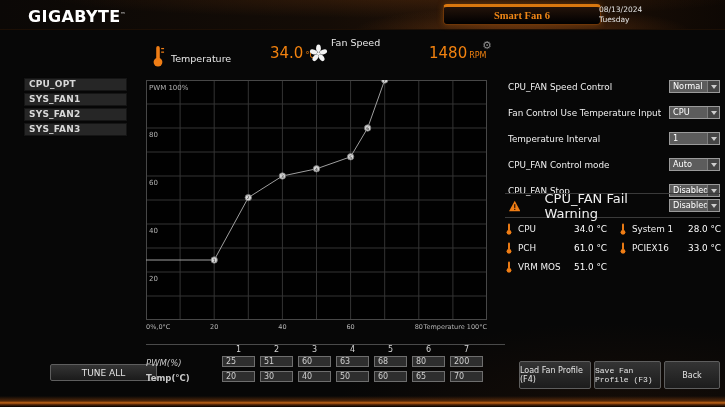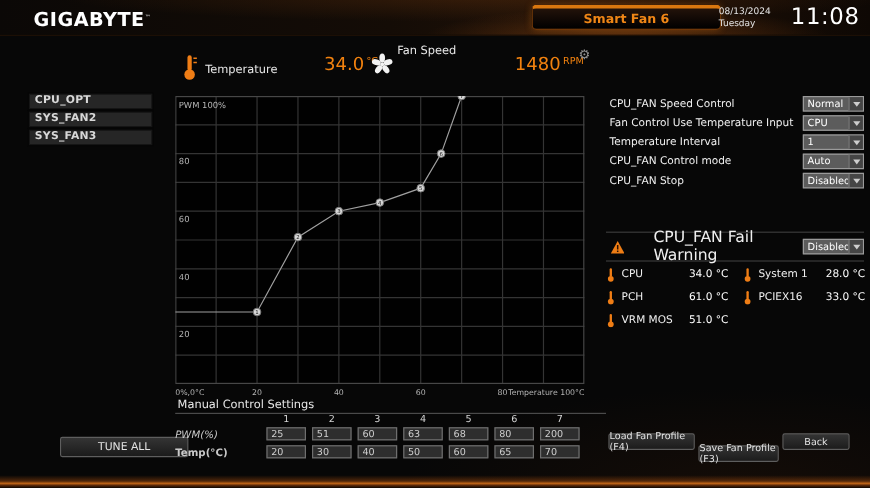--- a/index.html
+++ b/index.html
@@ -20,27 +20,27 @@
       linear-gradient(90deg, #0b0806 0%, #140c06 45%, #221207 68%, #0e0804 100%);
     border-bottom:1px solid #1c0f05; }
   .logo { position:absolute; left:28px; top:7px; font-size:16px; font-weight:bold;
     color:#fff; letter-spacing:0.4px; }
   .logo .tm { font-size:5px; vertical-align:super; color:#cfcfcf; }
   .fan-tab { position:absolute; left:443px; top:4px; width:158px; height:21px;
     background:linear-gradient(180deg, #23130a 0%, #0a0503 70%, #000 100%);
     border:1px solid #6e3608; border-top:3px solid #d9770f; border-radius:4px;
     display:flex; align-items:center; justify-content:center;
     color:#ef8616; font-size:10.5px; font-weight:bold;
-    box-shadow:0 0 6px rgba(220,120,20,0.35); }
+    box-shadow:0 0 6px rgba(220,120,20,0.35);font-family:Liberation Serif, serif; }
   .datetime { position:absolute; left:599px; top:5px; font-size:7.5px; line-height:9.5px; color:#e3e3e3; }
   .clock { position:absolute; left:659px; top:3px; font-size:19px; color:#fff; letter-spacing:0.5px; }
   
   .thermo-lg { position:absolute; left:151px; top:45px; }
   .status-label { position:absolute; font-size:9.5px; color:#e8e8e8; }
-  .bigval { position:absolute; display:flex; align-items:flex-start; gap:2px; color:#f2820f; }
+  .bigval { position:absolute; display:flex; align-items:flex-end; gap:2px; color:#f2820f; }
   .bigval .num { font-size:15px; line-height:15px; }
   .bigval .unit { font-size:8px; padding-bottom:1px; }
   .fan-ic { position:absolute; left:309px; top:44px; }
   .gear { position:absolute; left:482px; top:40px; font-size:11px; color:#8f8f8f; line-height:11px; }
   
   .sidebar { position:absolute; left:24px; top:78px; width:103px; }
   .side-item { height:13px; margin-bottom:2px; padding-left:4px;
     background:#262626; border:1px solid #151515; outline:1px solid #060606;
     color:#d8d8d8; font-size:9px; font-weight:600; line-height:11px; letter-spacing:0.2px; cursor:pointer; }
   .side-item.sel { background:linear-gradient(180deg,#ff9830,#e06c00);
@@ -53,65 +53,64 @@
   
   .manual-title { position:absolute; left:148px; top:332px; font-size:9.5px; color:#e8e8e8; }
   .manual-line { position:absolute; left:146px; top:344px; width:359px; height:1px; background:#4a4a4a; }
   .tbl-row { position:absolute; left:222px; display:grid; grid-template-columns:repeat(7,33px); column-gap:5px; }
   .tbl-head { top:345px; }
   .tbl-head div { font-size:8px; color:#d5d5d5; text-align:center; }
   .row-label { position:absolute; left:146px; font-size:8.5px; color:#c9c9c9; }
   .cell { height:11px; background:#2e2e2e; border:1px solid #6e6e6e;
     font-size:8px; color:#cfcfcf; line-height:9px; padding-left:3px; cursor:text; }
   
-  .settings { position:absolute; left:505px; top:80px; width:215px; display:flex; flex-direction:column; gap:3px; }
+  .settings { position:absolute; left:505px; top:80px; width:215px; display:flex; flex-direction:column; gap:13px; }
   .set-row { height:13px; display:flex; align-items:center; }
   .set-row .lbl { font-size:8.8px; color:#f0f0f0; padding-left:3px; }
   .dropdown { margin-left:auto; width:51px; height:13px; display:flex;
     background:#5c5c5c; border:1px solid #9a9a9a; cursor:pointer; }
   .dropdown .txt { flex:1; font-size:8.2px; color:#fff; line-height:11px; padding-left:3px; overflow:hidden; white-space:nowrap; }
   .dropdown .arr { width:12px; background:#454545; border-left:1px solid #7d7d7d;
     display:flex; align-items:center; justify-content:center; }
   .tri { width:0; height:0; border-left:3px solid transparent; border-right:3px solid transparent; border-top:4px solid #cdcdcd; }
   .fail-block { position:absolute; left:505px; top:193px; width:215px; height:25px;
     border-top:1px solid #3a3a3a; border-bottom:1px solid #3a3a3a;
     display:flex; align-items:center; }
   .fail-block .lbl { font-size:13px; color:#f0f0f0; margin-left:24px; }
   .warn-ic { margin-left:4px; }
   .sensors { position:absolute; left:505px; top:223px; width:216px;
     display:grid; grid-template-columns:1fr 1fr; column-gap:12px; row-gap:8px; }
   .sensor { display:flex; align-items:center; height:11px; }
   .sensor .lbl { font-size:8.8px; color:#f0f0f0; margin-left:5px; }
   .sensor .val { margin-left:auto; font-size:8.8px; color:#fff; }
   
-  .btn { position:absolute; height:14px; background:linear-gradient(180deg,#343434,#1c1c1c);
+  .btn { position:absolute; height:28px; background:linear-gradient(180deg,#343434,#1c1c1c);
     border:1px solid #5e5e5e; border-radius:2px; display:flex; align-items:center; justify-content:center;
-    font-size:8px; color:#e3e3e3; cursor:pointer; }
+    font-size:8px; color:#e3e3e3; cursor:pointer;margin-left:12px; }
   #btn-load { left:507px; top:361px; width:72px; }
-  #btn-save { left:582px; top:371px; width:67px; }
+  #btn-save { left:582px; top:361px; width:67px;font-family:Liberation Mono, monospace; }
   #btn-back { left:652px; top:361px; width:56px; }
   
   .bottom-glow { position:absolute; left:0; bottom:0; width:725px; height:11px;
     background:linear-gradient(180deg, rgba(0,0,0,0) 0%, rgba(140,65,12,0.55) 45%, rgba(210,110,25,0.9) 62%, rgba(90,40,8,0.95) 78%, #000 100%); }
 </style>
 </head>
 <body>
 
 <div class="screen">
 
   <div class="topbar">
     <div class="logo"><span>GIGABYTE</span><span class="tm">™</span></div>
     <div class="fan-tab">
         <span>Smart Fan 6</span>
       </div>
     <div class="datetime">
       <div>08/13/2024</div>
       <div>Tuesday</div>
     </div>
-    <div class="clock">11:08</div>
   </div>
 
   <svg class="thermo-lg" width="14" height="22" viewBox="0 0 10 16">
     <rect x="3.7" y="0.8" width="2.6" height="9.5" rx="1.3" fill="#ef7d15"></rect>
     <circle cx="5" cy="12.4" r="3.2" fill="#ef7d15"></circle>
     <line x1="7.3" y1="2.6" x2="9.4" y2="2.6" stroke="#ef7d15" stroke-width="0.9"></line>
     <line x1="7.3" y1="5.2" x2="9.4" y2="5.2" stroke="#ef7d15" stroke-width="0.9"></line>
   </svg>
   <div class="status-label" style="left:171px; top:53px;">Temperature</div>
   <div class="bigval" style="left:270px; top:46px;">
@@ -130,20 +129,21 @@
   </svg>
   <div class="status-label" style="left:331px; top:37px;">Fan Speed</div>
   <div class="bigval" style="left:429px; top:46px;">
     <span class="num">1480</span>
       <span class="unit">RPM</span>
   </div>
   <div class="gear">⚙</div>
 
   <div class="sidebar">
     <div class="side-item">CPU_OPT</div>
+    <div class="side-item">SYS_FAN1</div>
     <div class="side-item">SYS_FAN2</div>
     <div class="side-item">SYS_FAN3</div>
   </div>
   <div class="tune-all">TUNE ALL</div>
 
   <svg id="curve-svg" width="342" height="253" viewBox="0 0 342 253">
       <rect x="0" y="0" width="341" height="240" fill="#010101"></rect>
       <line x1="34.1" y1="0" x2="34.1" y2="240" stroke="#343434" stroke-width="1"></line>
       <line x1="68.2" y1="0" x2="68.2" y2="240" stroke="#343434" stroke-width="1"></line>
       <line x1="102.3" y1="0" x2="102.3" y2="240" stroke="#343434" stroke-width="1"></line>
@@ -198,21 +198,20 @@
       <g>
         <circle cx="221.65" cy="48" r="3.2" fill="#d6d6d6" stroke="#737373" stroke-width="0.8"></circle>
         <text x="221.65" y="49.7" fill="#1a1a1a" font-size="4.5" text-anchor="middle">6</text>
       </g>
       <g>
         <circle cx="238.7" cy="0" r="3.2" fill="#d6d6d6" stroke="#737373" stroke-width="0.8"></circle>
         <text x="238.7" y="1.7" fill="#1a1a1a" font-size="4.5" text-anchor="middle">7</text>
       </g>
     </svg>
 
-  <div class="manual-title">Manual Control Settings</div>
   <div class="manual-line"></div>
   <div class="tbl-row tbl-head">
     <div>1</div>
     <div>2</div>
     <div>3</div>
     <div>4</div>
     <div>5</div>
     <div>6</div>
     <div>7</div>
   </div>

